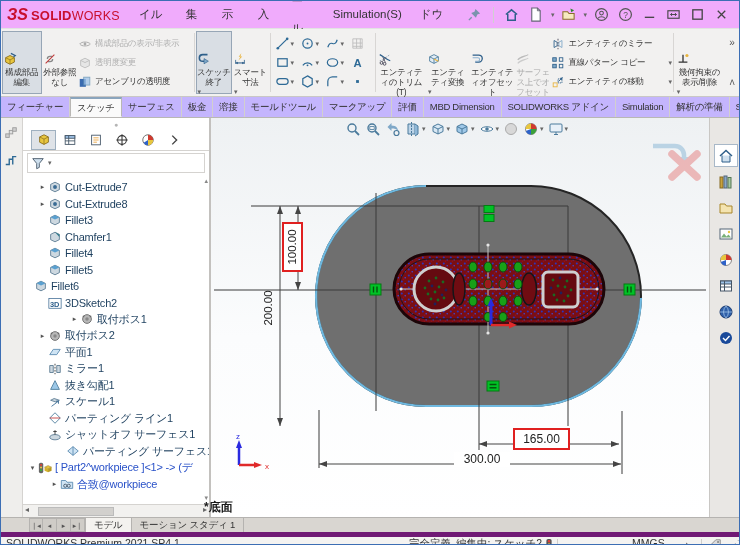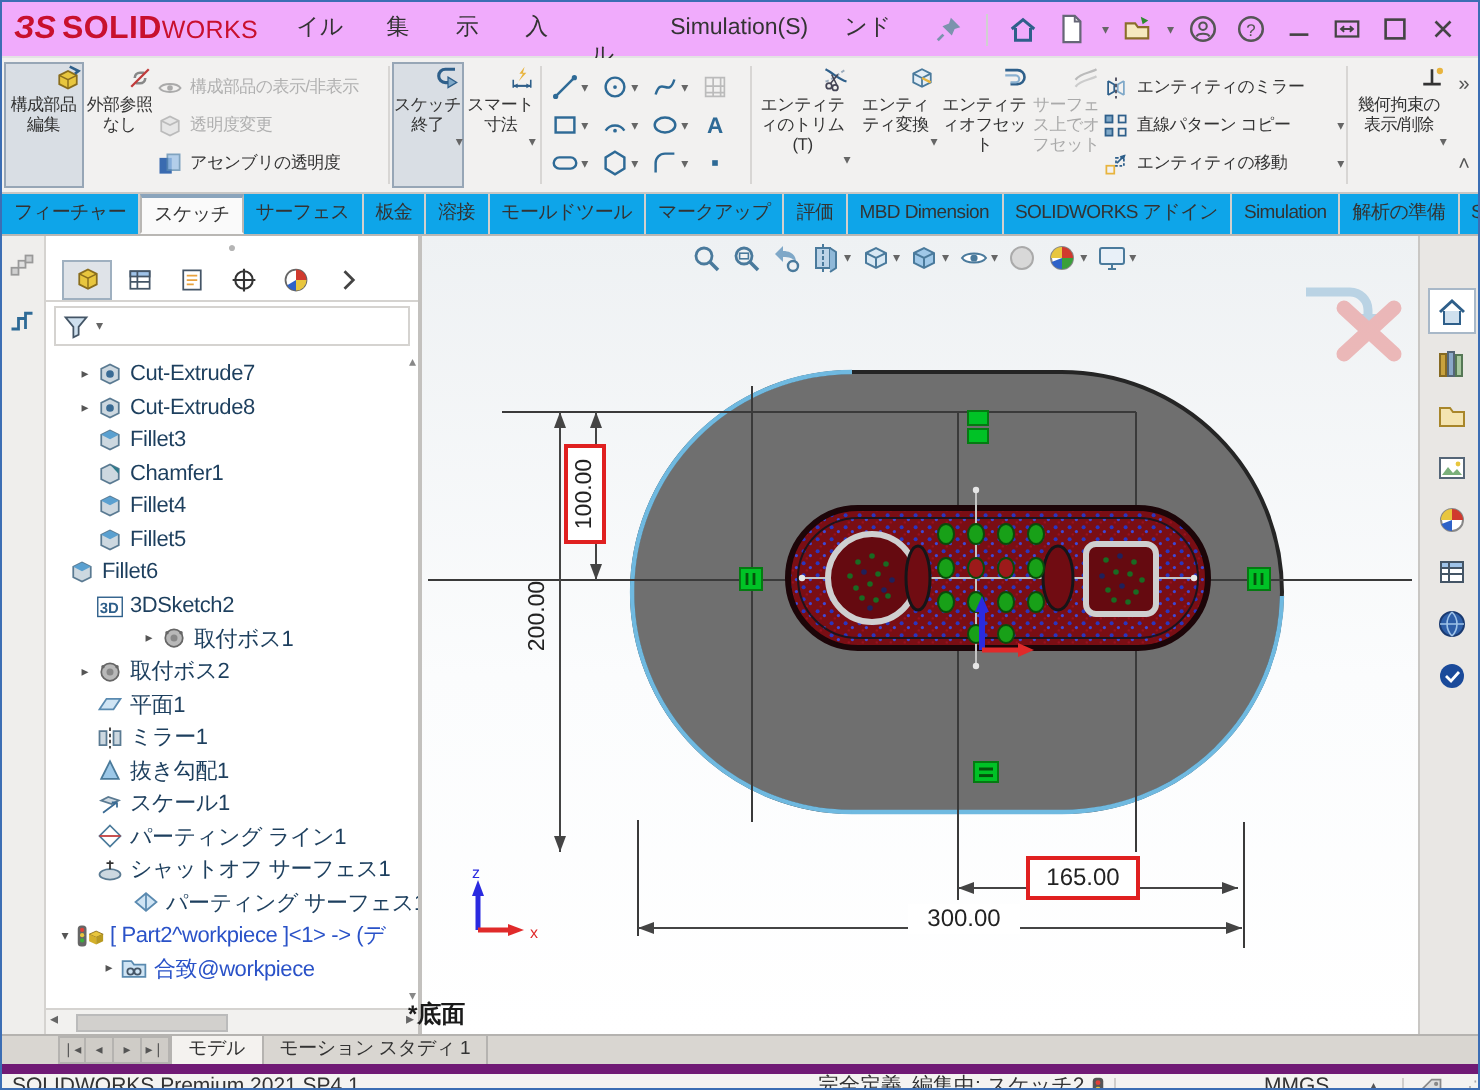--- a/index.html
+++ b/index.html
@@ -7,51 +7,51 @@
   .app{position:relative;width:740px;height:545px;background:#fff;overflow:hidden;
        font-family:"Liberation Sans","DejaVu Sans",sans-serif;color:#222;
        border:1px solid #3c6eb4;}
   .ic{display:inline-block;line-height:0;}
   .ic svg{display:block;}
   
   .titlebar{position:absolute;left:0;top:0;width:740px;height:28px;background:#f0abfc;
             border-bottom:1px solid #e3e3e3;display:flex;align-items:center;}
   .logo{display:flex;align-items:baseline;margin:0 10px 0 6px;white-space:nowrap;}
   .logo .mark{color:#c8102e;font-weight:bold;font-style:italic;font-size:16px;margin-right:3px;}
-  .logo .b{color:#c8102e;font-weight:bold;font-size:16px;letter-spacing:.2px;}
+  .logo .b{color:#c8102e;font-weight:bold;font-size:13px;letter-spacing:.2px;}
   .logo .l{color:#c8102e;font-weight:normal;font-size:12.5px;letter-spacing:.2px;}
   .menus{display:flex;align-items:center;height:100%;}
   .menu-item{padding:0 9px;font-size:11.5px;color:#333;line-height:27px;cursor:default;}
   .tb-right{margin-left:auto;display:flex;align-items:center;gap:4px;padding-right:10px;}
   .tb-btn{width:20px;height:20px;display:flex;align-items:center;justify-content:center;}
   .tb-sep{width:1px;height:16px;background:#d0d0d0;margin:0 4px;}
   .dd{font-size:7px;color:#666;margin-left:1px;}
   
   .ribbon{position:absolute;left:0;top:28px;width:740px;height:68px;background:#f2f1f0;
           border-bottom:1px solid #c9c7c5;display:flex;align-items:stretch;padding:2px 1px;}
   .rsep{width:1px;background:#d8d6d4;margin:2px 1px;}
-  .rbig{width:38px;display:flex;flex-direction:column;align-items:flex-end;justify-content:flex-start;
-        padding-top:0;font-size:8.5px;line-height:1.15;text-align:center;color:#333;
+  .rbig{width:38px;display:flex;flex-direction:column;align-items:flex-start;justify-content:flex-start;
+        padding-top:20px;font-size:8.5px;line-height:1.15;text-align:center;color:#333;
         letter-spacing:-.3px;border:1px solid transparent;}
   .rbig .ic{margin-bottom:2px;}
   .rbig.pressed{background:#d9dee4;border:1px solid #97a6b6;}
   .rbig.disabled{color:#aaa;}
   .rstack{display:flex;flex-direction:column;justify-content:center;gap:2px;width:116px;}
   .rrow{display:flex;align-items:center;gap:3px;font-size:8.5px;letter-spacing:-.3px;color:#333;height:17px;}
   .rrow.disabled{color:#b0b0b0;}
   .sgrid{display:flex;flex-direction:column;justify-content:center;gap:1px;padding:0 2px;}
   .sgrow{display:flex;gap:2px;}
   .scell{display:flex;align-items:center;width:23px;height:18px;padding:0 1px;}
   .rcol{display:flex;flex-direction:column;justify-content:center;width:122px;}
   .rcol .rrow{height:19px;font-size:8.5px;}
   .rcol .dd{margin-left:auto;}
   .roverflow{display:flex;flex-direction:column;justify-content:space-between;
              padding:6px 2px;font-size:10px;color:#555;width:16px;text-align:center;}
   
-  .cmdtabs{position:absolute;left:0;top:96px;width:740px;height:21px;background:#0ea5e9;
+  .cmdtabs{position:absolute;left:0;top:96px;width:740px;height:21px;background:#c4b5fd;
            display:flex;border-bottom:1px solid #b9b7b4;}
   .ctab{padding:0 6px;font-size:9.5px;line-height:20px;color:#333;border-right:1px solid #d2d0cd;
         white-space:nowrap;letter-spacing:-.3px;}
   .ctab.active{background:#fafafa;border:1px solid #b9b7b4;border-bottom:1px solid #fafafa;
                border-top:2px solid #8aa4bc;line-height:17px;}
   
   .main{position:absolute;left:0;top:117px;width:740px;height:399px;display:flex;}
   .lstrip{width:22px;background:#efeeec;border-right:1px solid #d5d3d0;position:relative;}
   .lstrip .ic{position:absolute;left:3px;}
   .panel{width:188px;background:#fff;border-right:2px solid #c3c1be;display:flex;flex-direction:column;}

